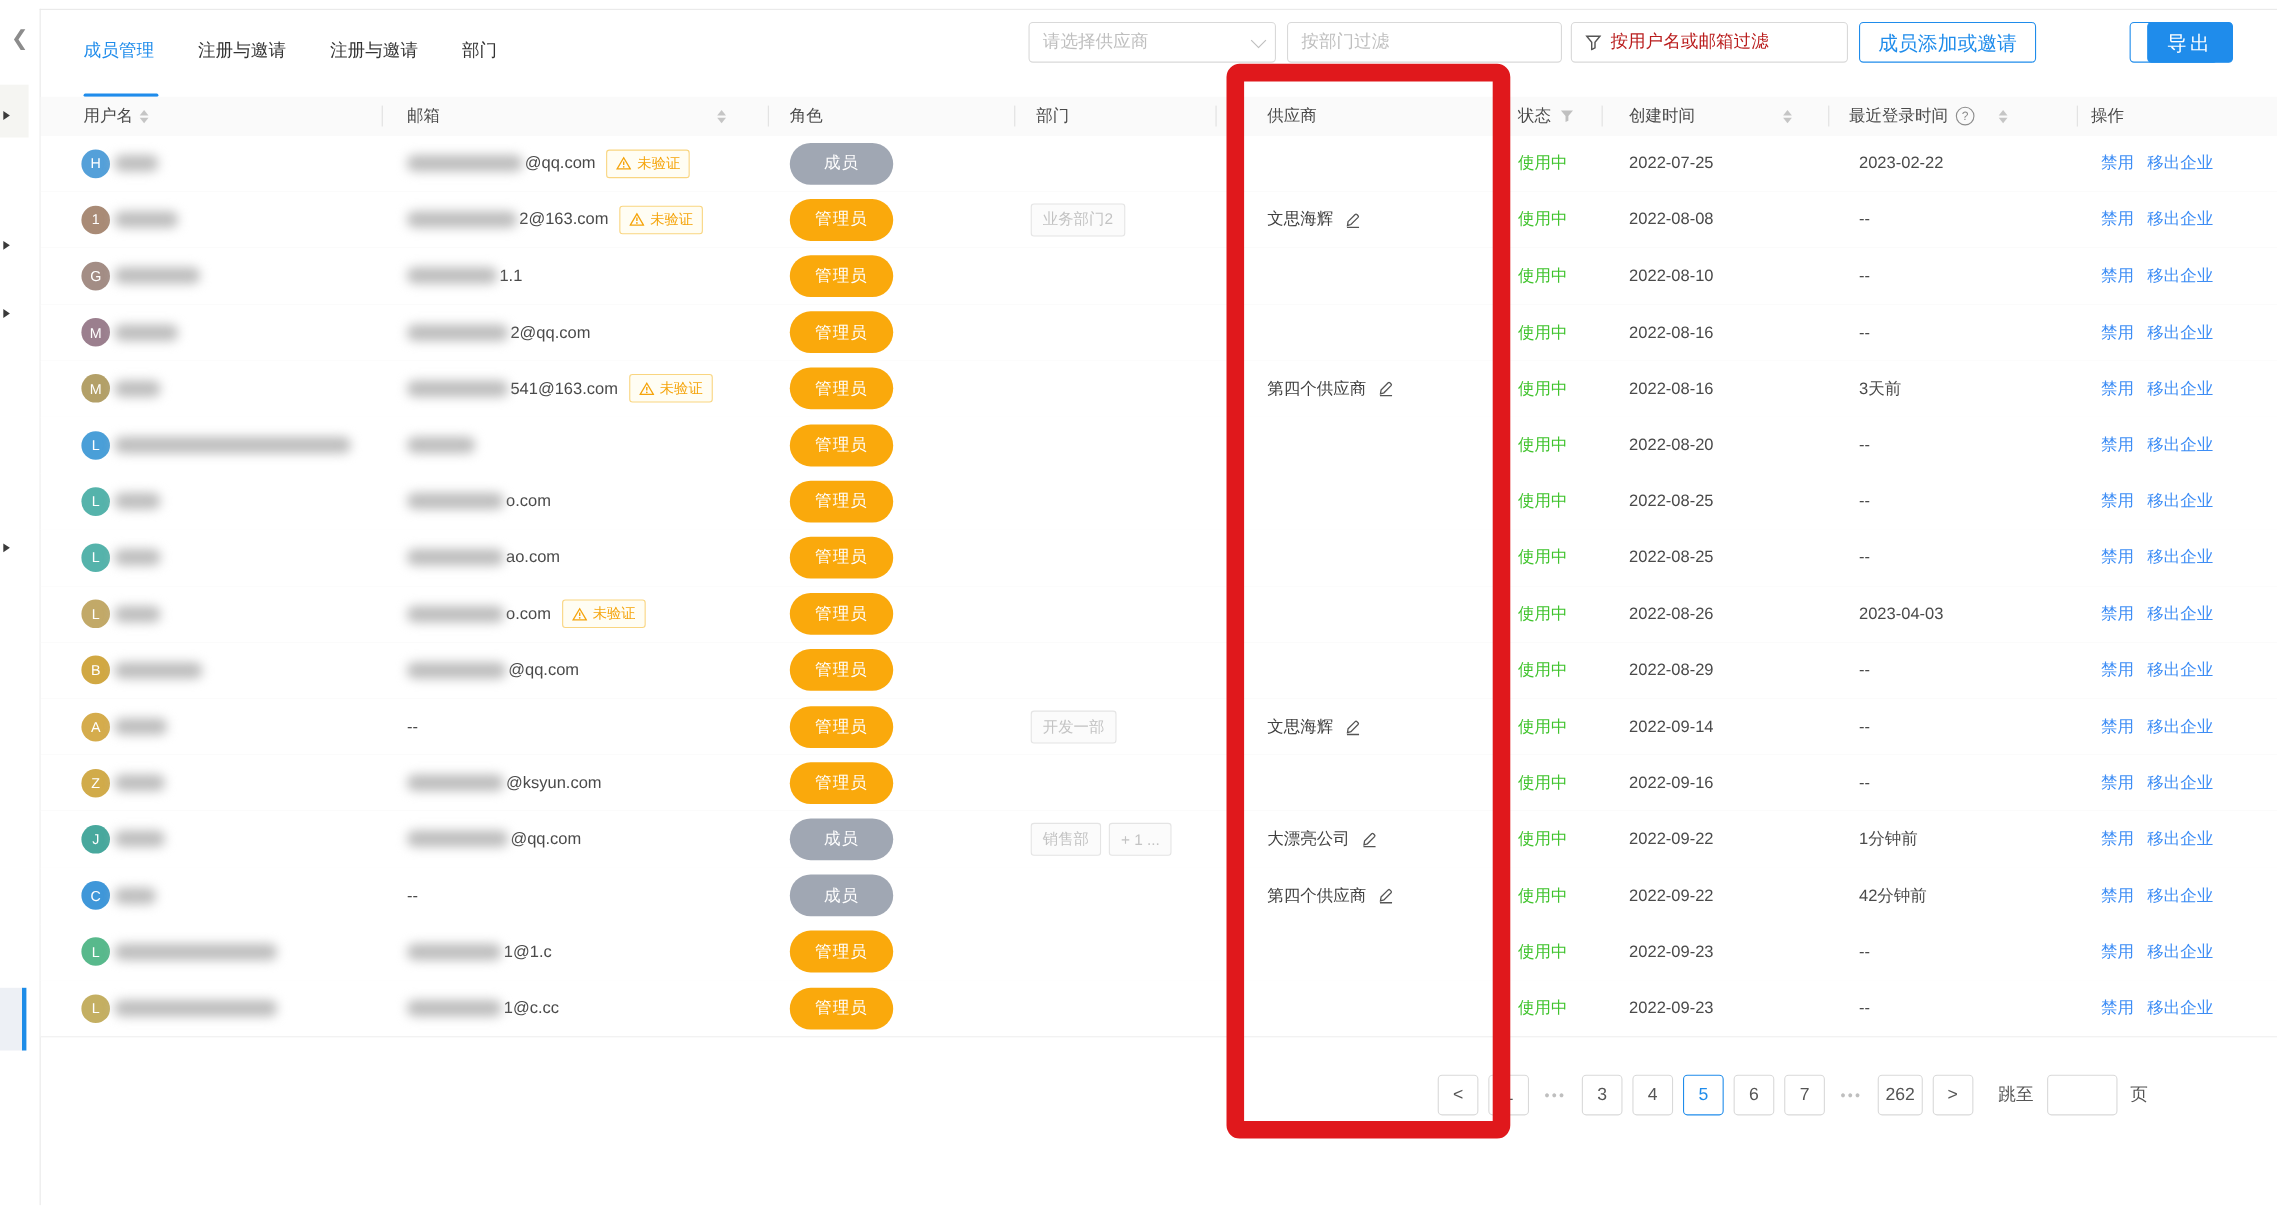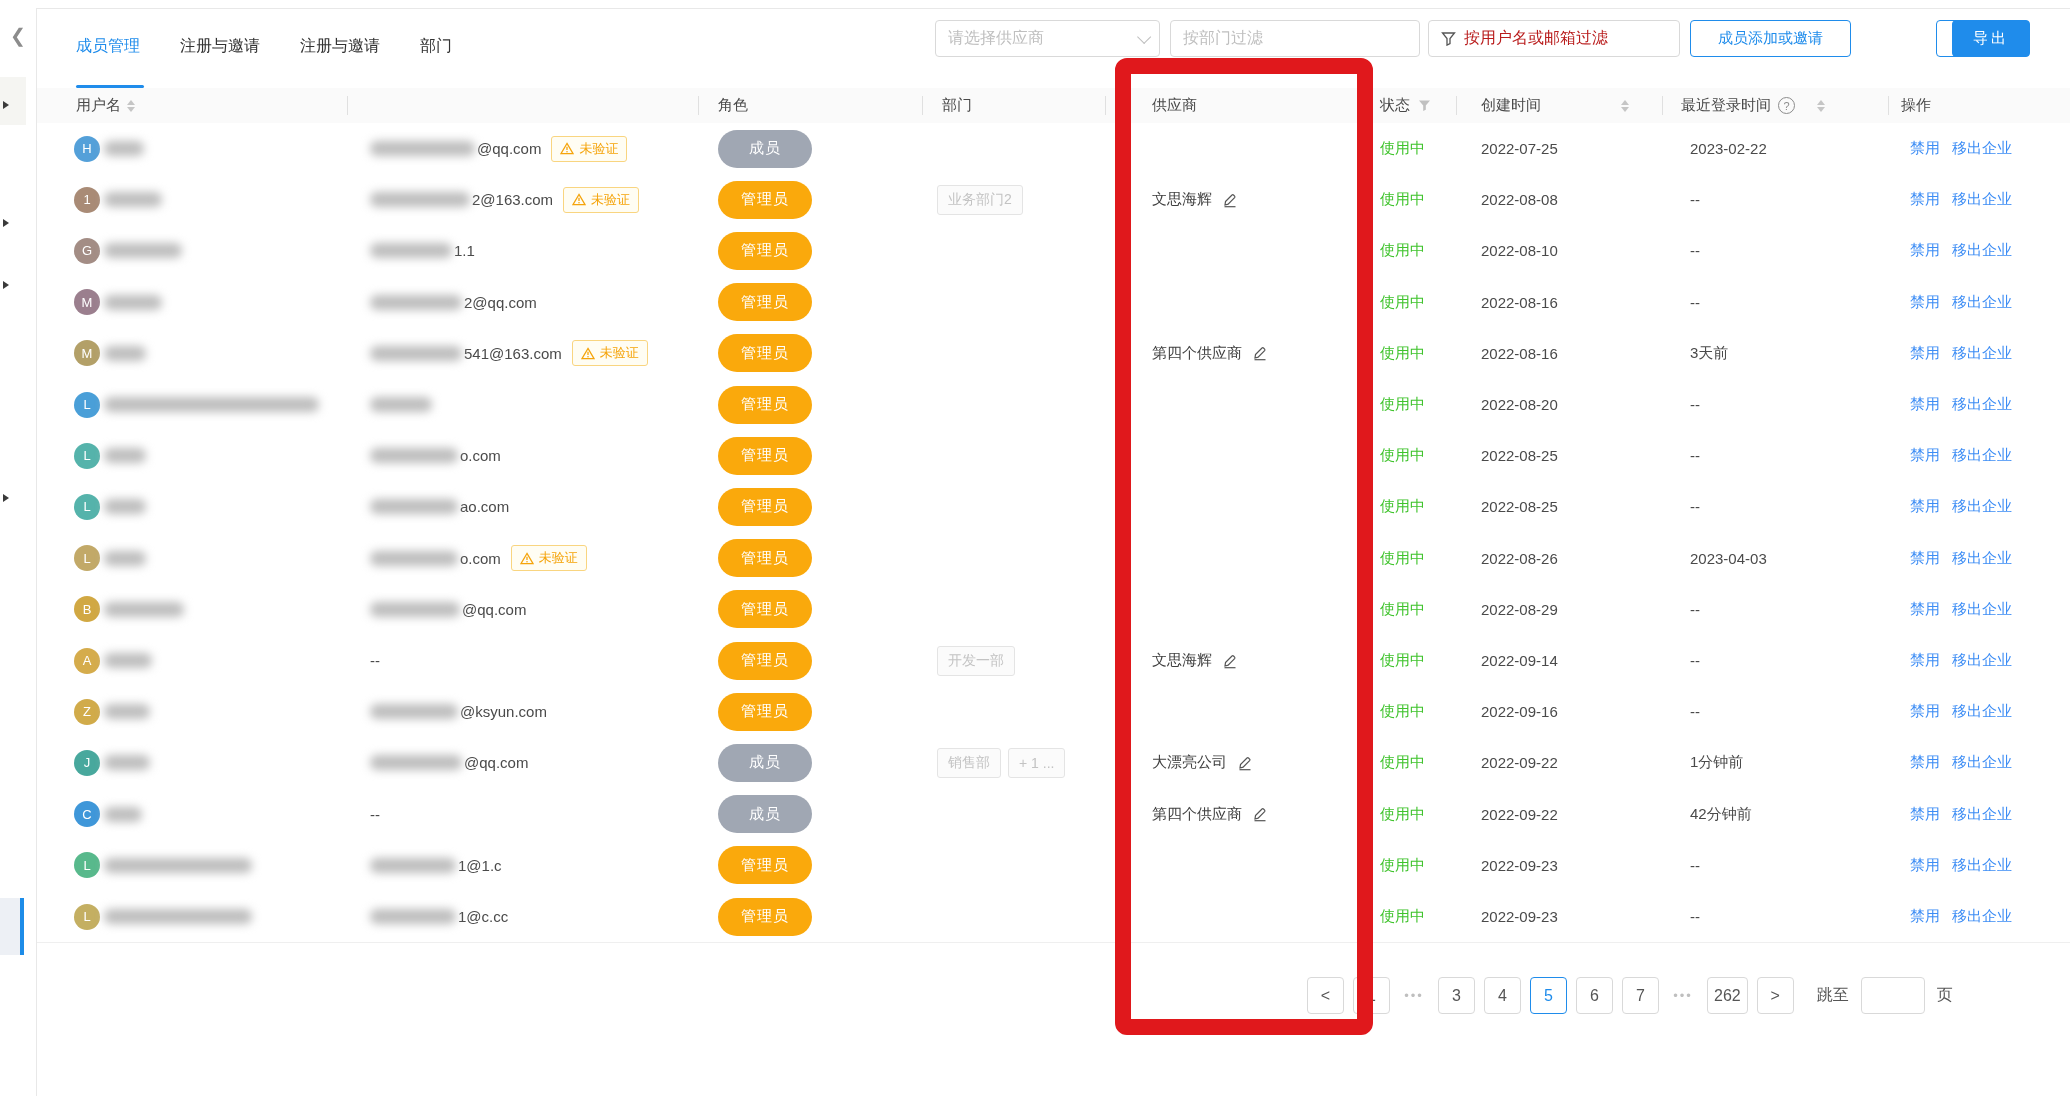--- a/index.html
+++ b/index.html
@@ -20,21 +20,21 @@
   .tabs{position:absolute;left:76px;top:36px;display:flex;gap:40px;font-size:16px;color:#333;}
   .tab{cursor:pointer;white-space:nowrap;}
   .tab.active{color:#1f8ceb;}
   .tab-underline{position:absolute;left:76px;top:85px;width:68px;height:3px;background:#1f8ceb;border-radius:2px;}
 
   
   .ctrl{position:absolute;top:20px;height:37px;box-sizing:border-box;border:1px solid #d9d9d9;border-radius:4px;background:#fff;display:flex;align-items:center;font-size:16px;color:#bfbfbf;padding:0 12px;}
   .ctrl .ph{flex:1;overflow:hidden;white-space:nowrap;}
   .sel-arrow{width:9px;height:9px;border-right:1.5px solid #bfbfbf;border-bottom:1.5px solid #bfbfbf;transform:rotate(45deg) translateY(-3px);}
   .funnel-outline{margin-right:8px;flex:none;display:flex;}
-  .btn{position:absolute;top:20px;height:37px;box-sizing:border-box;border:1px solid #1f8ceb;border-radius:4px;background:#fff;color:#1f8ceb;font-size:15px;display:flex;align-items:center;justify-content:center;cursor:pointer;white-space:nowrap;}
+  .btn{position:absolute;top:20px;height:37px;box-sizing:border-box;border:1px solid #1f8ceb;border-radius:4px;background:#fff;color:#1f8ceb;font-size:18px;display:flex;align-items:center;justify-content:center;cursor:pointer;white-space:nowrap;}
   .btn.spaced{letter-spacing:3px;}
   .btn.primary{background:#1f8ceb;color:#fff;}
 
   
   .thead{position:absolute;left:37px;right:0;top:88px;height:35px;background:#fafafa;border-bottom:1px solid #e8e8e8;}
   .hcell{position:absolute;top:0;height:35px;display:flex;align-items:center;font-size:15px;color:#4a4a4a;font-weight:500;white-space:nowrap;}
   .hdiv{position:absolute;top:8px;width:1px;height:19px;background:#e0e0e0;}
   .caret{display:flex;flex-direction:column;gap:2px;margin-left:6px;cursor:pointer;}
   .caret i{display:block;width:0;height:0;border-left:4px solid transparent;border-right:4px solid transparent;}
   .caret .up{border-bottom:5px solid #c5c5c5;}
@@ -116,20 +116,27 @@
 
   <div class="thead">
     <div class="hcell" style="left:39px;">
       <span>用户名</span>
       <span class="caret">
           <i class="up"></i>
           <i class="dn"></i>
         </span>
     </div>
     <div class="hdiv" style="left:310px;"></div>
+    <div class="hcell" style="left:333px;">
+      <span>邮箱</span>
+      <span class="caret" style="margin-left:252px;">
+          <i class="up"></i>
+          <i class="dn"></i>
+        </span>
+    </div>
     <div class="hdiv" style="left:661px;"></div>
     <div class="hcell" style="left:681px;">
         <span>角色</span>
       </div>
     <div class="hdiv" style="left:885px;"></div>
     <div class="hcell" style="left:905px;">
         <span>部门</span>
       </div>
     <div class="hdiv" style="left:1068px;"></div>
     <div class="hcell" style="left:1115px;">

